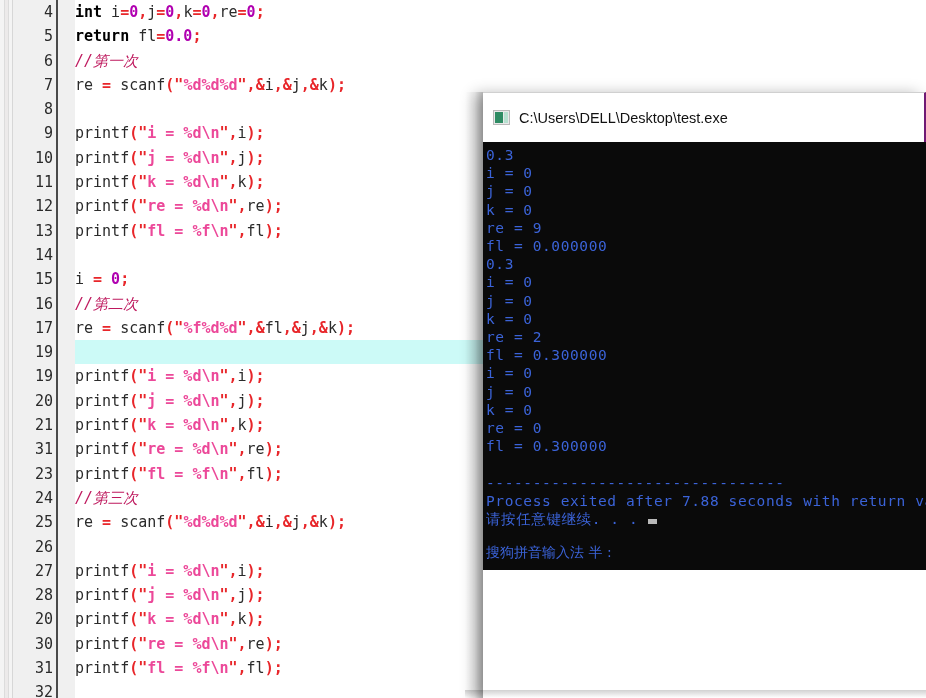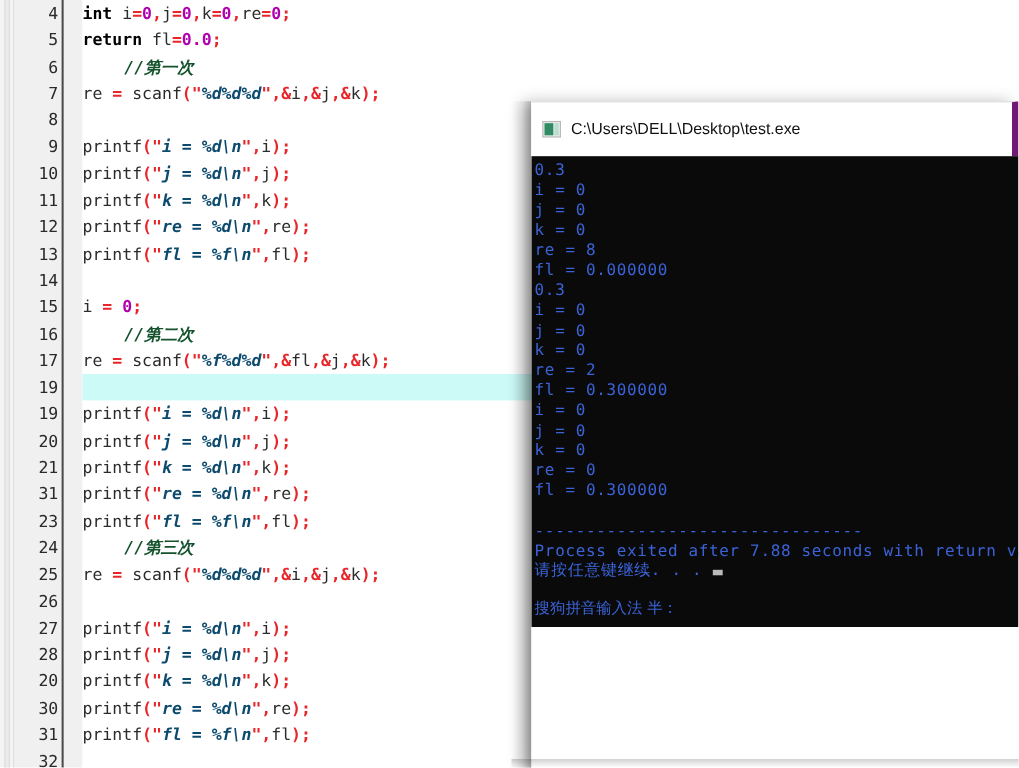--- a/index.html
+++ b/index.html
@@ -105,38 +105,38 @@
     line-height: 24.3px;
     white-space: pre;
     z-index: 2;
   }
   
   .t-kw   { color: #000000; font-weight: bold; }
   .t-num  { color: #b000b0; font-weight: bold; }
   .t-op   { color: #e8262a; font-weight: bold; }
   .t-punc { color: #e8262a; font-weight: bold; }
   .t-str  { color: #e8262a; font-weight: bold; }
-  .t-fmt  { color: #0c4a6e; font-weight: bold; font-style: italic; }
-  .t-cmt  { color: #14532d; font-style: italic; font-weight: bold; margin-left: 38px; }
+  .t-fmt  { color: #ec4899; font-weight: bold; }
+  .t-cmt  { color: #be185d; font-style: italic; font-weight: normal; }
   .t-id   { color: #2b2b2b; }
 
   
   #console-window {
     position: absolute;
     left: 483px; top: 92px;
     width: 443px;
     height: 606px;
     box-shadow: -8px 2px 14px rgba(0,0,0,0.30);
     overflow: hidden;
   }
   .console-titlebar {
     height: 50px;
     background: #ffffff;
     border-top: 1px solid #d0d0d0;
-    border-right: 6px solid #701a75;
+    border-right: 2px solid #701a75;
     display: flex;
     align-items: center;
     padding-left: 10px;
     box-sizing: border-box;
     text-align: center;
   }
   .console-icon {
     width: 17px; height: 15px;
     background: #e9e9e9;
     border: 1px solid #b9b9b9;
@@ -265,21 +265,21 @@
     <div class="console-titlebar">
       <span class="console-icon"></span>
       <span class="console-title-text">C:\Users\DELL\Desktop\test.exe</span>
     </div>
     <div class="console-body">
       <div id="console-out">
           <div class="console-line">0.3</div>
           <div class="console-line">i = 0</div>
           <div class="console-line">j = 0</div>
           <div class="console-line">k = 0</div>
-          <div class="console-line">re = 8</div>
+          <div class="console-line">re = 9</div>
           <div class="console-line">fl = 0.000000</div>
           <div class="console-line">0.3</div>
           <div class="console-line">i = 0</div>
           <div class="console-line">j = 0</div>
           <div class="console-line">k = 0</div>
           <div class="console-line">re = 2</div>
           <div class="console-line">fl = 0.300000</div>
           <div class="console-line">i = 0</div>
           <div class="console-line">j = 0</div>
           <div class="console-line">k = 0</div>

